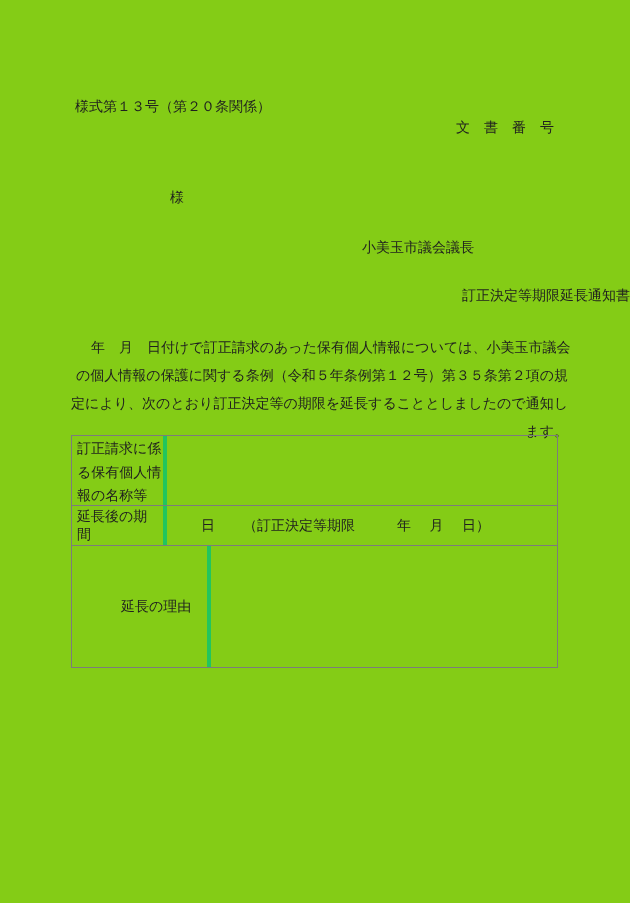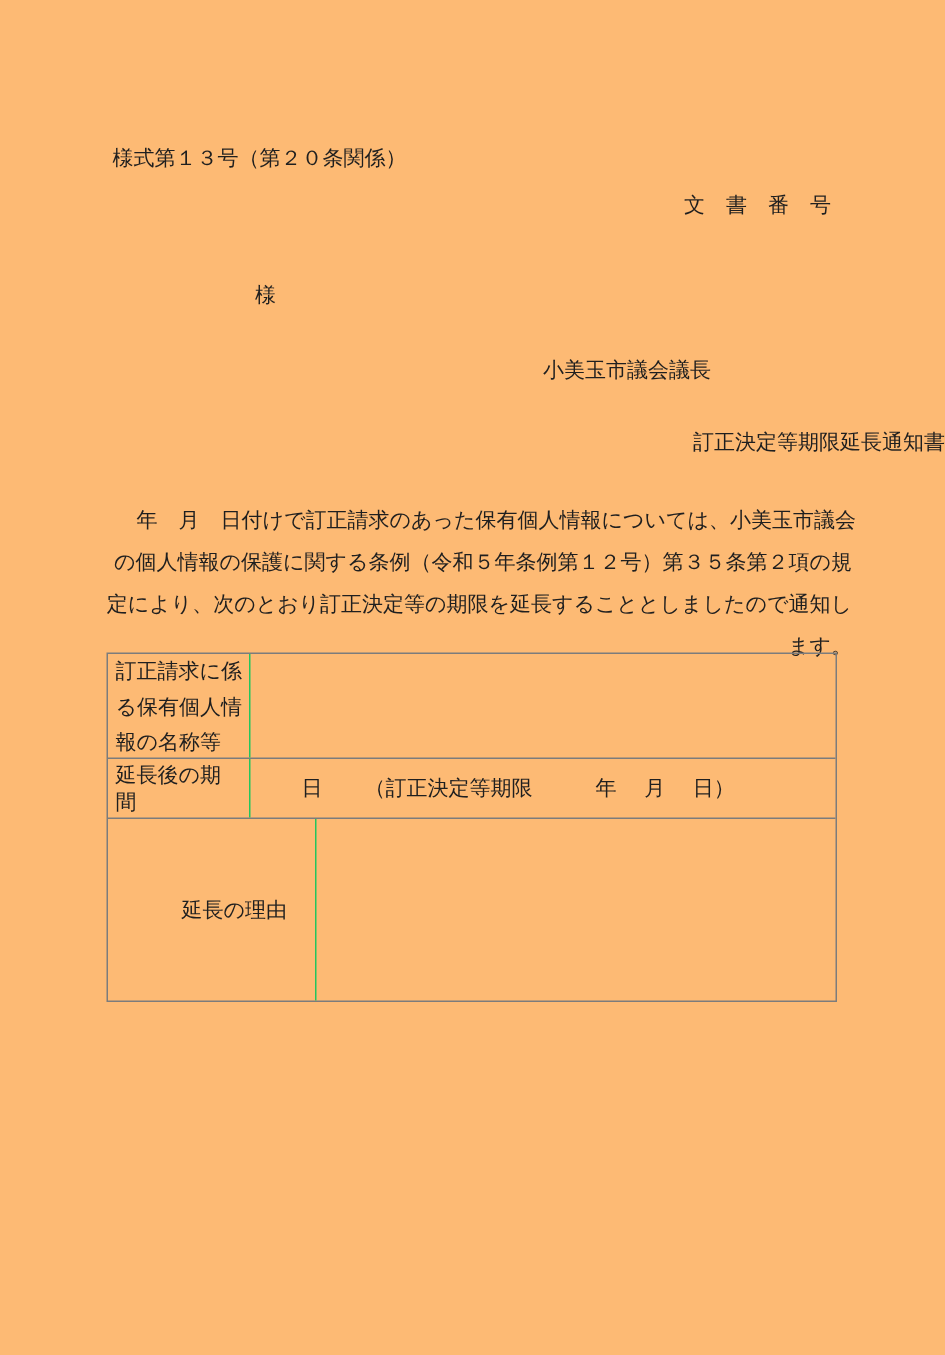--- a/index.html
+++ b/index.html
@@ -6,33 +6,33 @@
   html, body { width: 630px; }
   body {
     background: #fbfbfb;
     font-family: "DejaVu Serif", "Liberation Serif", serif;
     color: #1f1f1f;
   }
   .page {
     position: relative;
     width: 630px;
     height: 903px;
-    background: #fdba74;
+    background: #84cc16;
     overflow: hidden;
     font-size: 14px;
   }
   .abs { position: absolute; }
 
   .form-number {
     left: 75px; top: 96px;
     line-height: 20px;
     white-space: pre;
   }
   .header-right {
-    top: 124px; right: 76px;
+    top: 114px; right: 76px;
     text-align: right;
     line-height: 26px;
   }
   .header-right div { white-space: pre; }
 
   .addressee {
     left: 170px; top: 187px;
     line-height: 20px;
   }
   .sender {
@@ -58,21 +58,21 @@
     width: 487px;
     border: 1px solid #7c7c7c;
   }
   .t-row {
     display: flex;
     border-bottom: 1px solid #7c7c7c;
   }
   .t-row:last-child { border-bottom: none; }
   .t-row .cell-label {
     width: 95px;
-    border-right: 1px solid #22c55e;
+    border-right: 4px solid #22c55e;
     padding: 0 5px;
   }
   .t-row .cell-value {
     flex: 1;
     padding: 0 6px;
     white-space: pre;
   }
   .row-name { height: 70px; }
   .row-name .cell-label {
     line-height: 23.5px;

